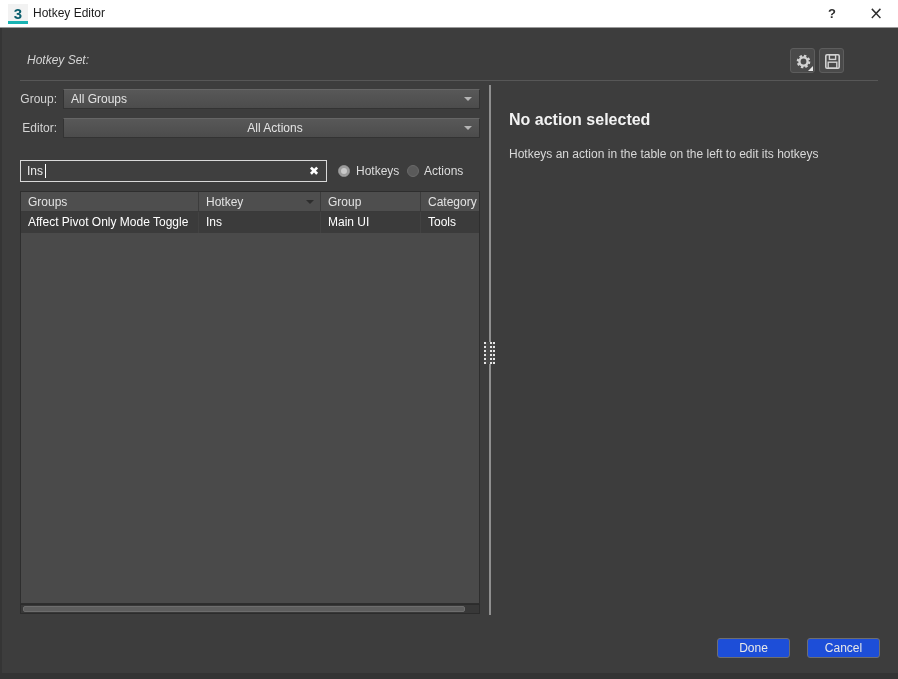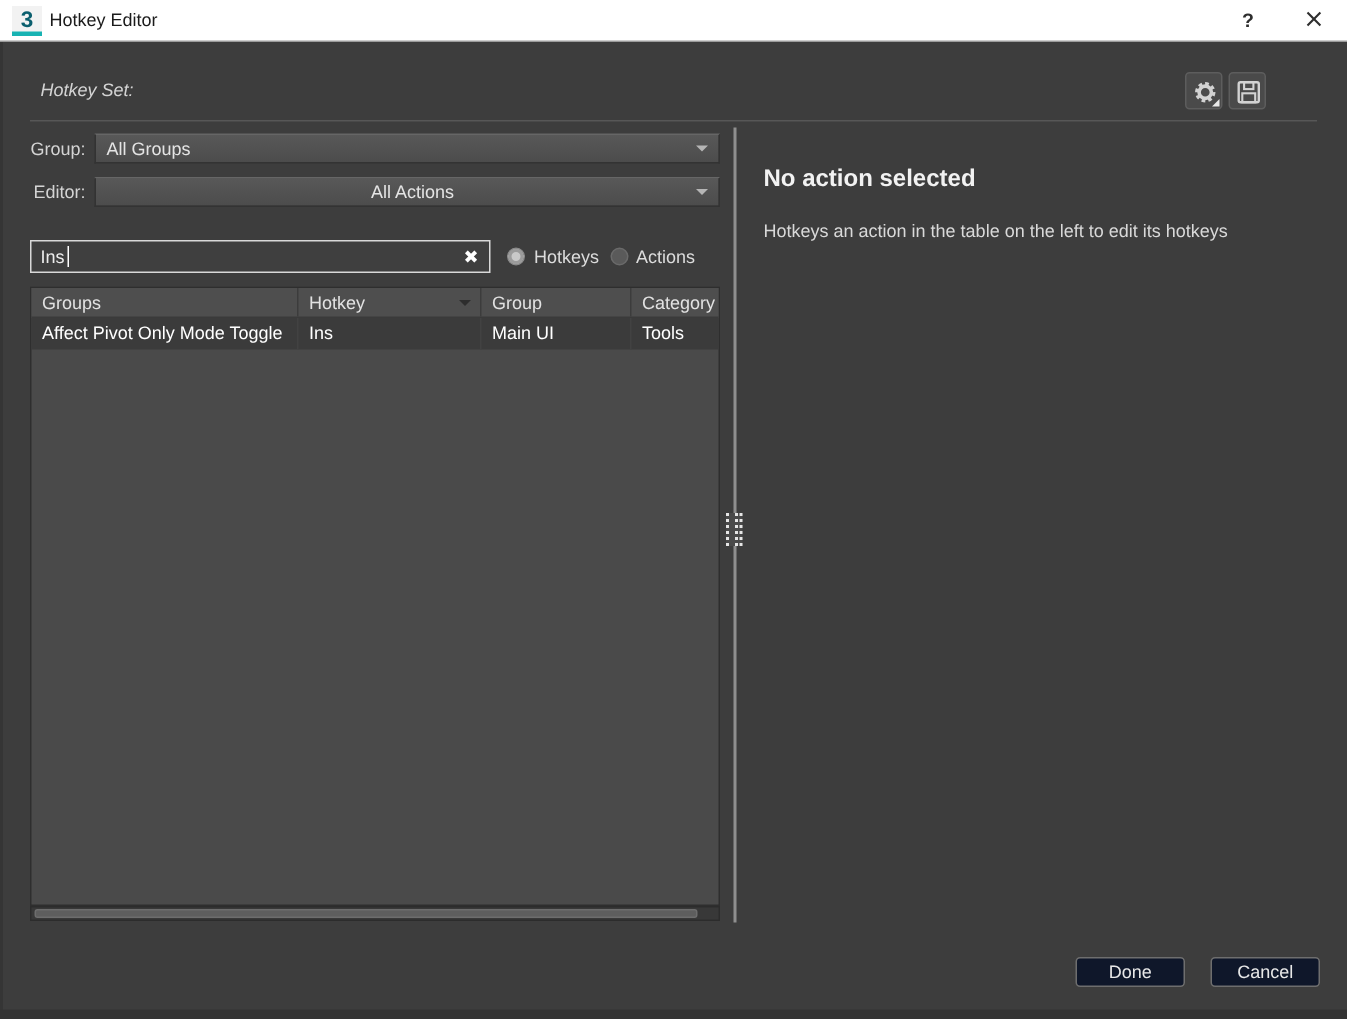--- a/index.html
+++ b/index.html
@@ -106,21 +106,21 @@
     border-left: 2px dotted #e6e6e6; border-right: 2px dotted #e6e6e6;
     background-image: repeating-linear-gradient(#e6e6e6 0 2px, transparent 2px 4px);
     background-size: 2px 100%; background-position: 4px 0; background-repeat: no-repeat;
   }
   
   .detail-title { position: absolute; left: 509px; top: 111px; font-weight: bold; font-size: 16px; color: #f2f2f2; }
   .detail-msg   { position: absolute; left: 509px; top: 147px; color: #d9d9d9; }
   
   .footer-btn {
     position: absolute; top: 638px; width: 73px; height: 20px;
-    background: #0f172a; border: 1px solid #6e6e6e; border-radius: 3px;
+    background: #1d4ed8; border: 1px solid #6e6e6e; border-radius: 3px;
     color: #e8e8e8; text-align: center; line-height: 18px; font-size: 12px;
   }
   .done-btn { left: 717px; }
   .cancel-btn { left: 807px; }
   .bottom-strip { position: absolute; left: 0; top: 673px; width: 898px; height: 6px; background: #343434; }
   .left-strip { position: absolute; left: 0; top: 28px; width: 2px; height: 651px; background: #353535; }
 </style>
 </head>
 <body>
 

